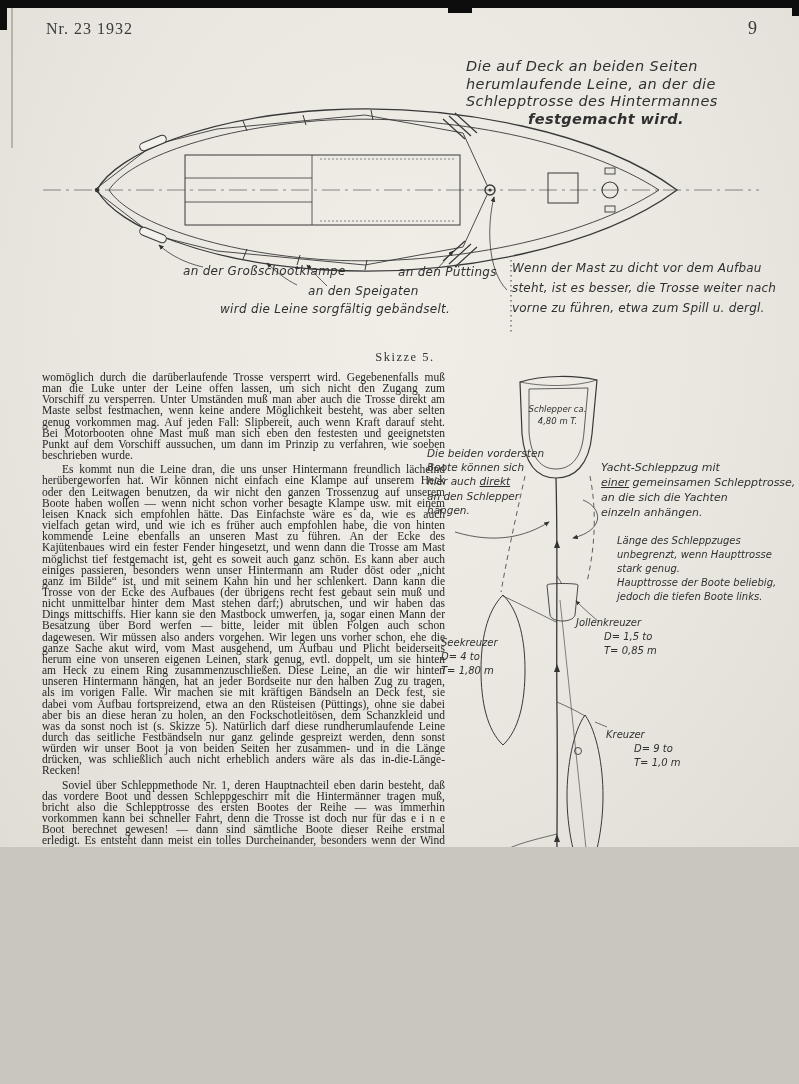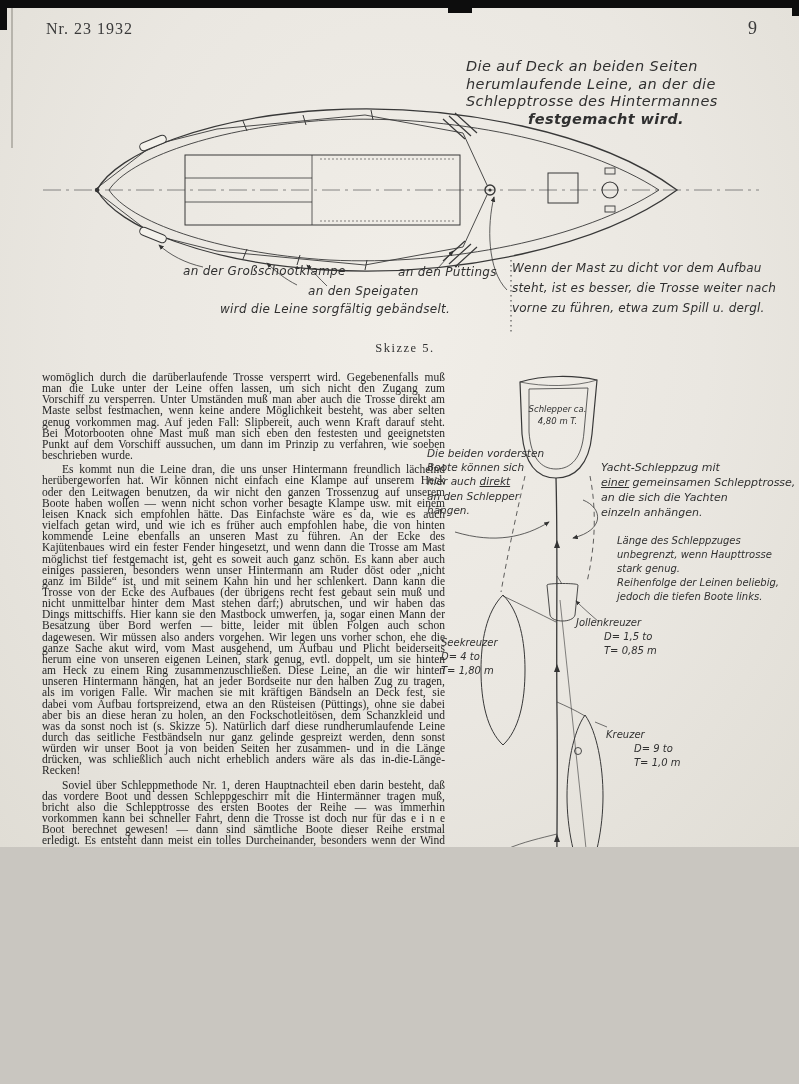--- a/index.html
+++ b/index.html
@@ -16,21 +16,21 @@
   .hand-mn{font-size:12px;line-height:20px;letter-spacing:.2px;}
   .hand-sm{font-size:10.5px;line-height:14.2px;}
   .hand-xs{font-size:8.5px;line-height:12px;}
   .u{text-decoration:underline;}
   .ind{margin-left:28px;}
   .article{position:absolute;left:42px;top:372px;width:403px;
            font-family:"Liberation Serif",serif;font-size:11.5px;line-height:11.15px;
            text-align:justify;color:#262626;word-spacing:1.5px;}
   .article p{margin:0 0 3px 0;}
   .article p.pind{text-indent:20px;}
-  .caption{font-family:"Liberation Serif",serif;font-size:12.5px;letter-spacing:1.5px;color:#333;}
+  .caption{font-family:"Liberation Serif",serif;font-size:12.5px;letter-spacing:1.5px;color:#333;margin-top:9px;}
   .watermark{font-family:"Liberation Sans",sans-serif;font-weight:bold;font-size:14px;
              color:#8e8e8e;letter-spacing:.5px;text-shadow:1px 1px 0 rgba(255,255,255,.55);font-style:italic;}
   svg{display:block;}
 </style>
 </head>
 <body>
 
 <div class="page">
 
   <div class="abs bar" style="left:0;top:0;width:799px;height:8px;"></div>
@@ -161,21 +161,21 @@
     <div>Yacht-Schleppzug mit</div>
     <div><span class="u">einer</span><span> gemeinsamen Schlepptrosse,</span></div>
     <div>an die sich die Yachten</div>
     <div>einzeln anhängen.</div>
   </div>
 
   <div class="abs hand" style="left:617px;top:534px;font-size:10px;line-height:14px;">
     <div>Länge des Schleppzuges</div>
     <div>unbegrenzt, wenn Haupttrosse</div>
     <div>stark genug.</div>
-    <div>Reihenfolge der Leinen beliebig,</div>
+    <div>Haupttrosse der Boote beliebig,</div>
     <div>jedoch die tiefen Boote links.</div>
   </div>
 
   <div class="abs hand" style="left:441px;top:636px;font-size:10px;line-height:14px;">
     <div>Seekreuzer</div>
     <div>D= 4 to</div>
     <div>T= 1,80 m</div>
   </div>
 
   <div class="abs hand" style="left:576px;top:616px;font-size:10px;line-height:14px;">

